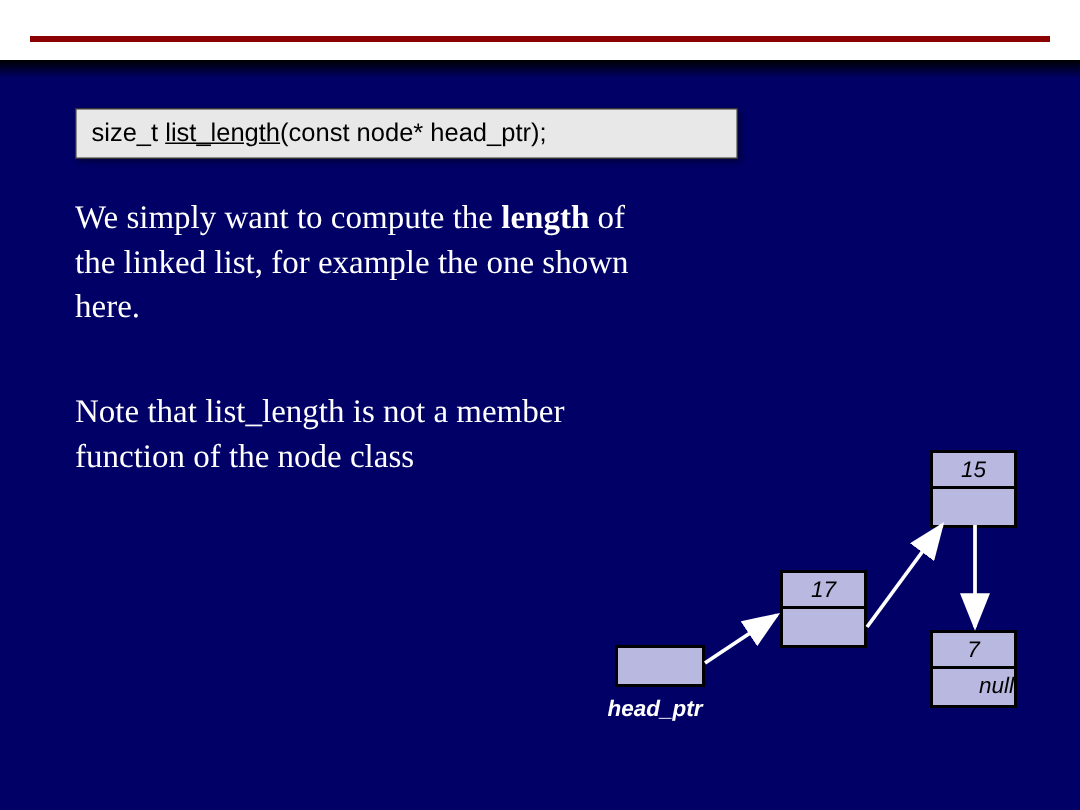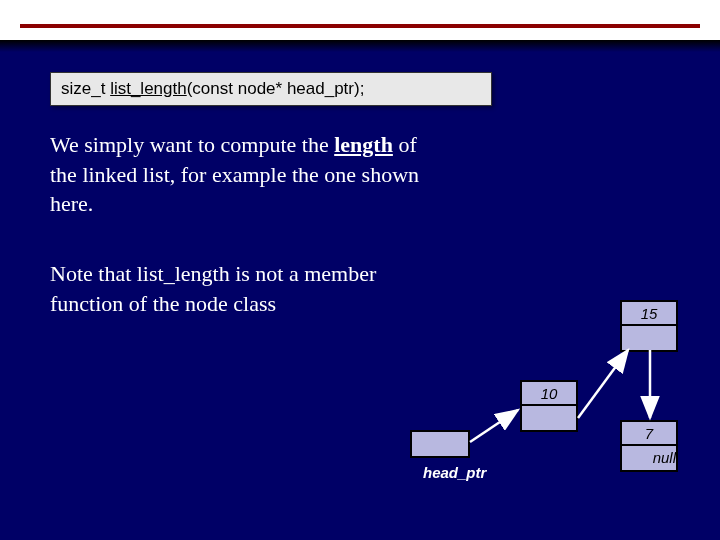--- a/index.html
+++ b/index.html
@@ -52,21 +52,20 @@
   .para {
     color: #ffffff;
     font-size: 22px;
     line-height: 1.35;
     margin-bottom: 40px;
     width: 380px;
     font-family: Georgia, serif;
   }
   .para .emph {
     font-weight: bold;
-    text-decoration: underline;
   }
   .diagram {
     position: absolute;
     right: 30px;
     top: 300px;
     width: 290px;
     height: 220px;
   }
   .node {
     position: absolute;
@@ -94,21 +93,20 @@
     border: 2px solid #000;
     background: #b8b8e0;
   }
   .headptr-label {
     position: absolute;
     font-family: Arial, sans-serif;
     font-size: 15px;
     font-style: italic;
     font-weight: bold;
     color: #fff;
-    margin-left: 18px;
   }
   svg.arrows {
     position: absolute;
     left: 0; top: 0;
     width: 290px; height: 220px;
     pointer-events: none;
   }
 </style>
 </head>
 <body>
@@ -131,21 +129,21 @@
   <p class="para">Note that list_length is not a member function of the node class</p>
 
 </div>
 
 <div class="diagram">
 
   <div class="headptr-box" style="left:10px; top:130px;"></div>
   <div class="headptr-label" style="left:5px; top:164px;">head_ptr</div>
 
   <div class="node" style="left:120px; top:80px;">
-    <div class="cell">10</div>
+    <div class="cell">17</div>
     <div class="cell empty"></div>
   </div>
 
   <div class="node" style="left:220px; top:0px;">
     <div class="cell">15</div>
     <div class="cell empty"></div>
   </div>
 
   <div class="node" style="left:220px; top:120px;">
     <div class="cell">7</div>

